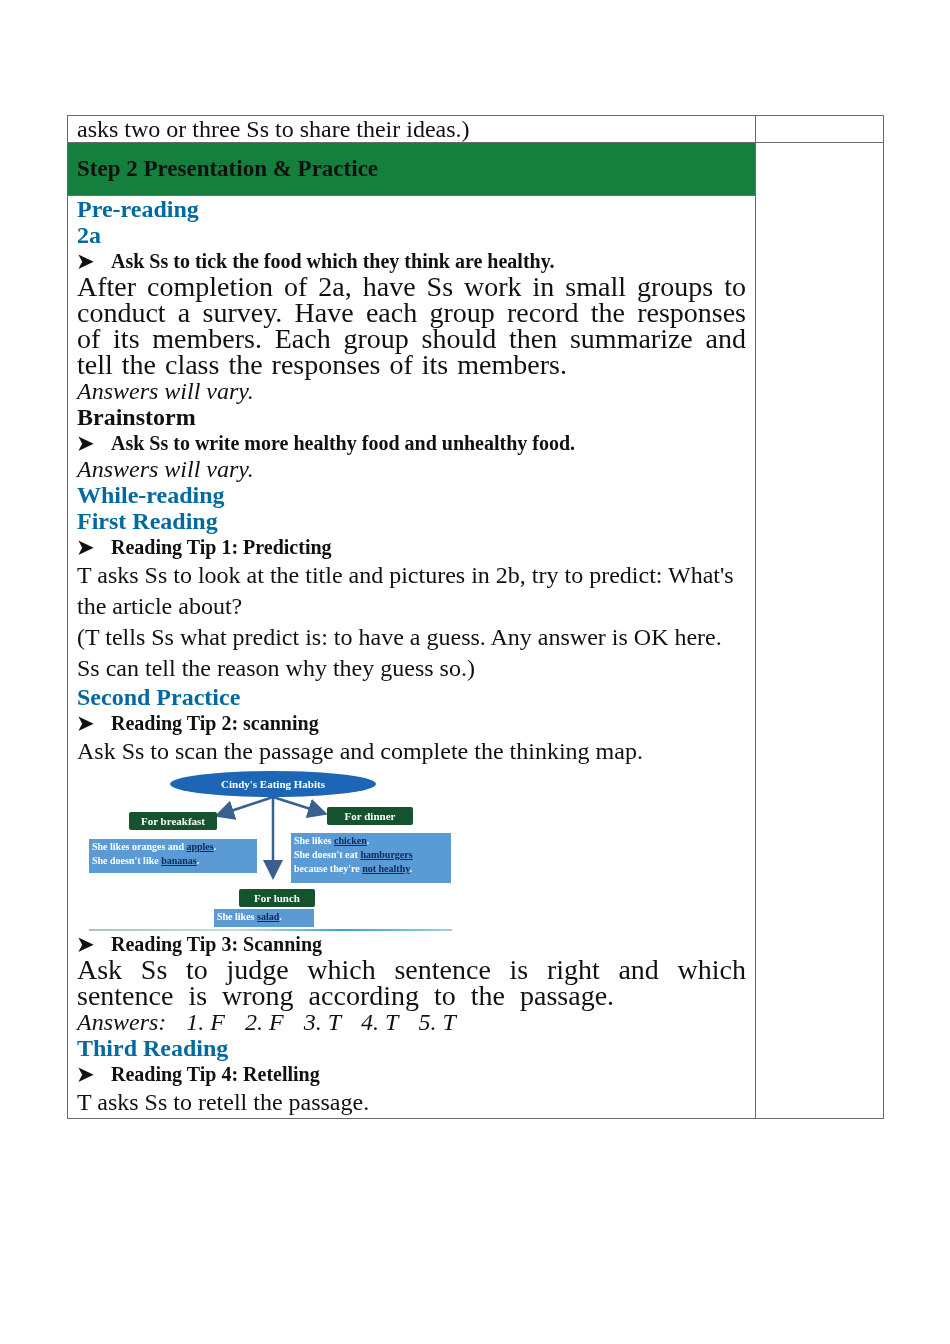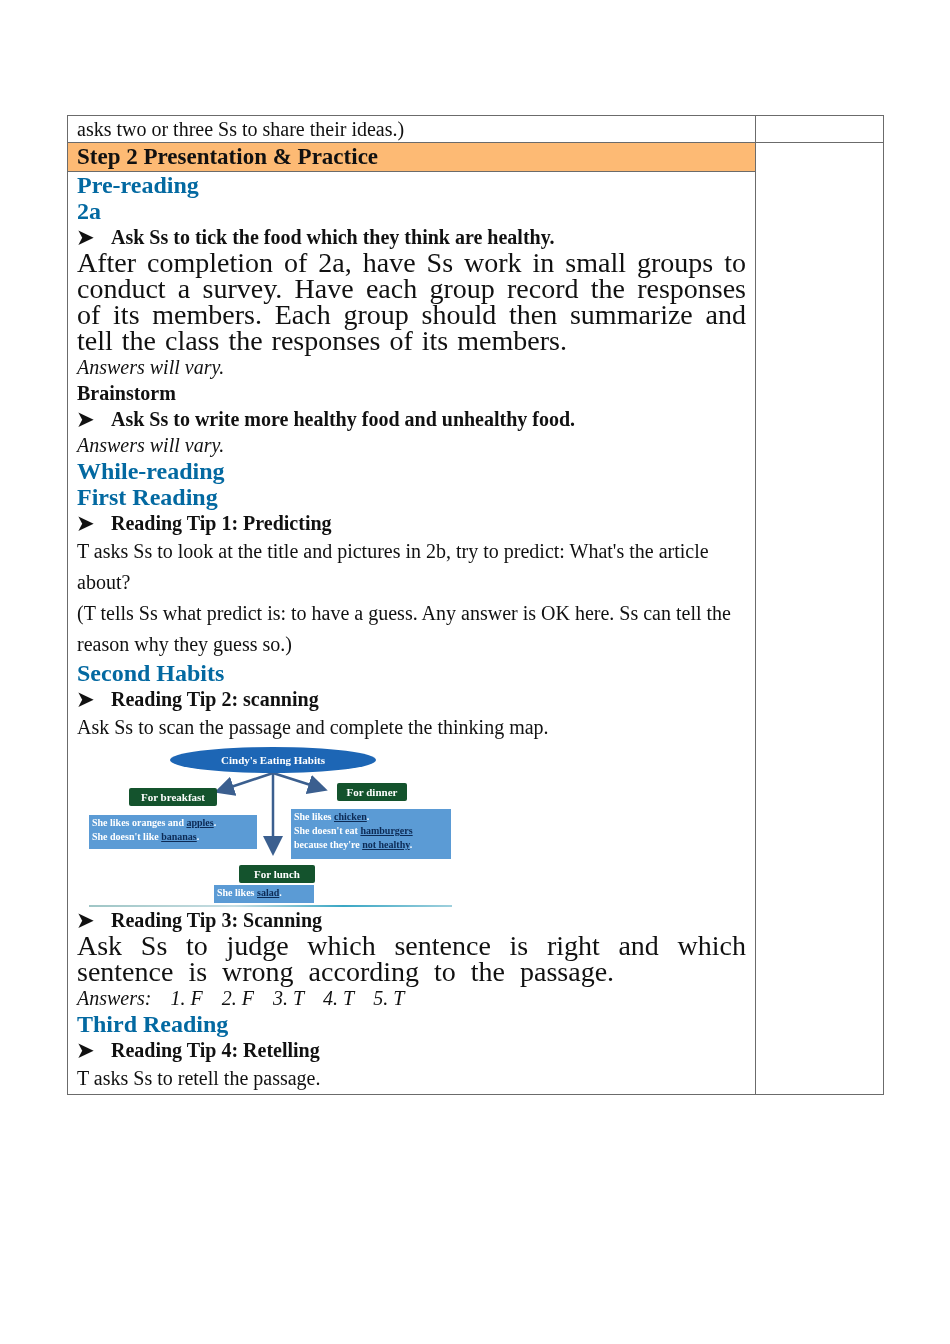--- a/index.html
+++ b/index.html
@@ -3,22 +3,22 @@
 <meta charset="utf-8">
 <style>
   html, body { margin: 0; padding: 0; background: #ffffff; }
   body { width: 950px; height: 1344px; position: relative; font-family: "Liberation Serif", serif; color: #111; }
   .page { position: absolute; left: 0; top: 0; width: 950px; height: 1344px; }
   table.plan { position: absolute; left: 67px; top: 115px; width: 816px; border-collapse: collapse; table-layout: fixed; }
   table.plan td { border: 1.5px solid #6b6b6b; padding: 0; vertical-align: top; }
   td.main { width: 687px; }
   td.side { width: 127px; }
   .row1 td { height: 26px; }
-  .line { font-size: 20px; line-height: 26px; padding: 0 9px; white-space: nowrap; }
-  .hdr { background: #fdba74; font-weight: bold; font-size: 23px; line-height: 28px; padding: 0 9px; border-bottom: 1.5px solid #6b6b6b; }
+  .line { font-size: 24px; line-height: 26px; padding: 0 9px; white-space: nowrap; }
+  .hdr { background: #15803d; font-weight: bold; font-size: 23px; line-height: 28px; padding: 12px 9px; border-bottom: 1.5px solid #6b6b6b; }
   .red { color: #0369a1; font-weight: bold; font-size: 24px; line-height: 26px; padding: 0 9px; }
   .bold { font-weight: bold; }
   .ital { font-style: italic; }
   .bullet { font-weight: bold; font-size: 20px; line-height: 26px; padding: 0 9px; white-space: nowrap; }
   .bullet .arr { display: inline-block; width: 34px; }
   .just { font-size: 28px; line-height: 26px; padding: 0 9px; text-align: justify; text-align-last: left; word-spacing: 2px; }
   .tall { line-height: 31px; }
   .answers span { margin-right: 14px; }
   .map { position: relative; height: 164px; margin-left: 21px; }
   .ellipse { position: absolute; left: 81px; top: 4px; width: 206px; height: 26px; border-radius: 50%; background: #1d66b5; color: #fff; font-weight: bold; font-size: 11px; text-align: center; line-height: 26px; }
@@ -58,21 +58,21 @@
       <div class="line ital">Answers  will  vary.</div>
 
       <div class="red">While-reading</div>
       <div class="red">First Reading</div>
       <div class="bullet">
         <span class="arr">➤</span><span>Reading  Tip  1:  Predicting</span>
       </div>
       <div class="line tall" style="white-space:normal;">T asks Ss to look at the title and pictures in 2b, try to predict:  What's the article about?</div>
       <div class="line tall" style="white-space:normal;">(T tells Ss what predict is: to have a guess. Any answer is OK here. Ss can tell the reason why they guess so.)</div>
 
-      <div class="red">Second Habits</div>
+      <div class="red">Second Practice</div>
       <div class="bullet">
         <span class="arr">➤</span><span>Reading  Tip  2:  scanning</span>
       </div>
       <div class="line tall">Ask Ss to scan the passage and complete  the  thinking  map.</div>
 
       <div class="map">
         <svg width="370" height="164" style="position:absolute;left:0;top:0;">
           <defs>
             <marker id="ah" markerWidth="8" markerHeight="8" refX="6" refY="4" orient="auto">
               <path d="M0,0 L8,4 L0,8 z" fill="#3b5f8f"></path>
@@ -83,21 +83,21 @@
           <line x1="184" y1="30" x2="234" y2="46" stroke="#3b5f8f" stroke-width="2.5" marker-end="url(#ah)"></line>
         </svg>
         <div class="ellipse">Cindy's Eating Habits</div>
 
         <div class="orange" style="left:40px;top:45px;width:88px;height:18px;line-height:18px;">For breakfast</div>
         <div class="bluebox" style="left:0;top:72px;width:168px;height:34px;">
           <div><span>She likes oranges and </span><span class="fill">apples</span>.</div>
           <div><span>She doesn't like </span><span class="fill">bananas</span>.</div>
         </div>
 
-        <div class="orange" style="left:248px;top:40px;width:70px;height:18px;line-height:18px;">For dinner</div>
+        <div class="orange" style="left:238px;top:40px;width:86px;height:18px;line-height:18px;">For dinner</div>
         <div class="bluebox" style="left:202px;top:66px;width:160px;height:50px;">
           <div><span>She likes </span><span class="fill">chicken</span>.</div>
           <div><span>She doesn't eat </span><span class="fill">hamburgers</span></div>
           <div><span>because they're </span><span class="fill">not healthy</span>.</div>
         </div>
 
         <div class="orange" style="left:150px;top:122px;width:76px;height:18px;line-height:18px;">For lunch</div>
         <div class="bluebox" style="left:125px;top:142px;width:100px;height:18px;">
           <div><span>She likes </span><span class="fill">salad</span>.</div>
         </div>

